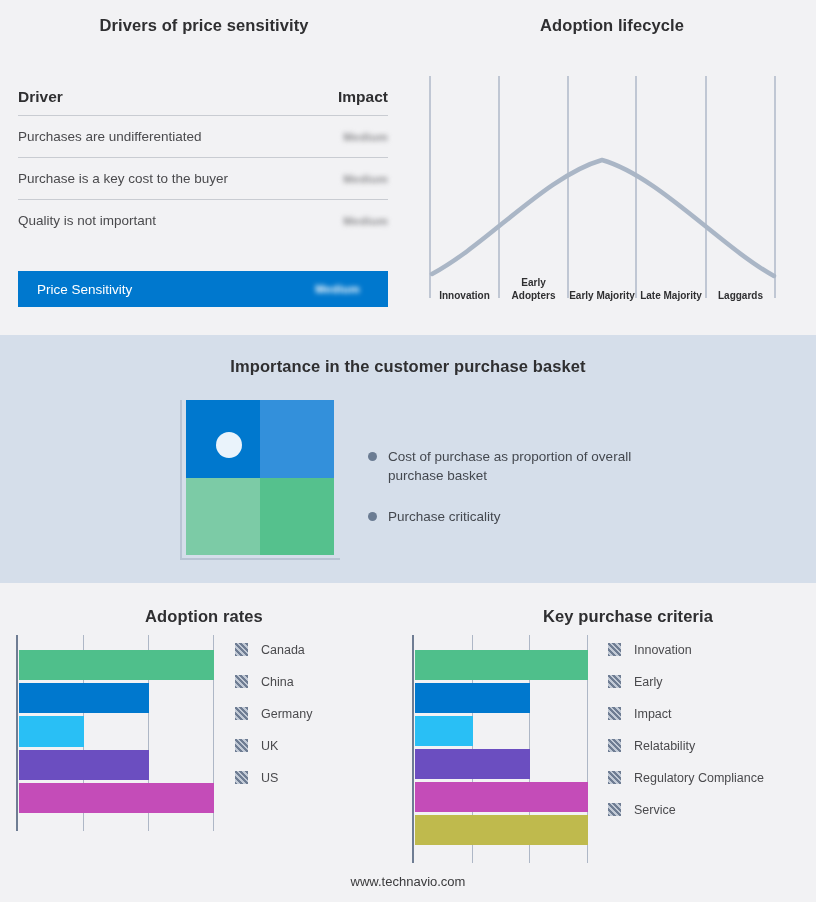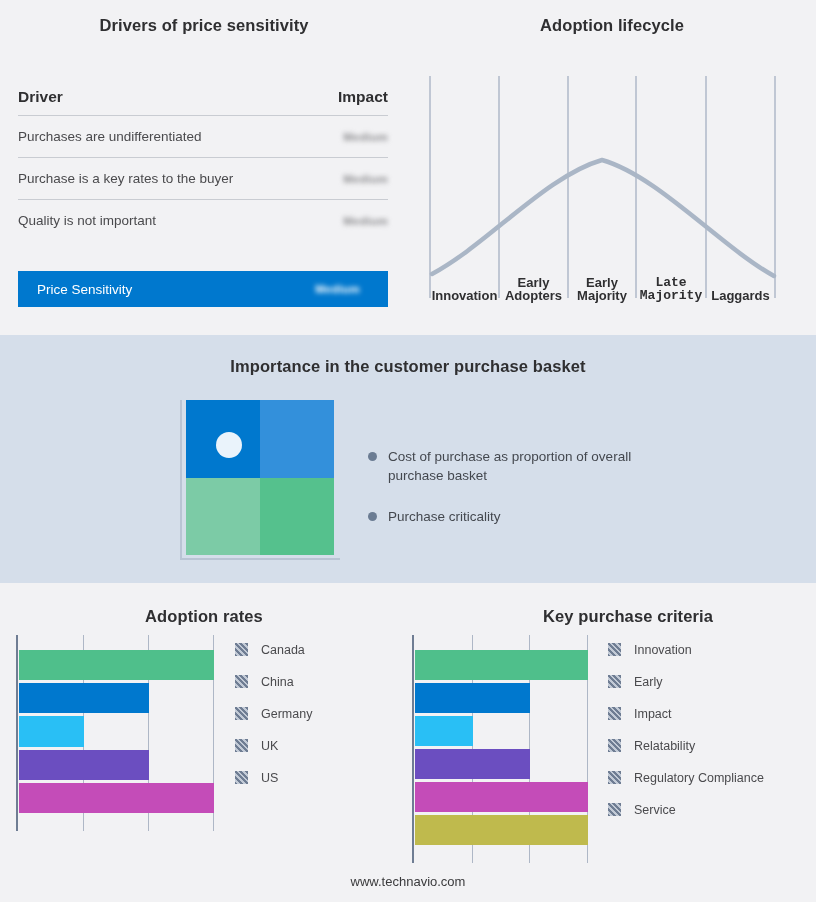--- a/index.html
+++ b/index.html
@@ -50,21 +50,21 @@
   }
   #driver-highlight .hl-label{color:#fff;font-size:13.5px;}
   #driver-highlight .blur{color:#ffffff;filter:blur(2.6px);-webkit-filter:blur(2.6px);}
 
   
   #lifecycle-panel{left:408px;top:0;width:408px;height:335px;}
   #lifecycle-title{left:0;top:16px;width:408px;}
   #lifecycle-plot{position:absolute;left:20px;top:76px;width:370px;height:230px;}
   #lifecycle-plot svg{display:block;}
   .lc-label{
-    position:absolute;font-weight:bold;font-size:13px;color:#2f2f31;
+    position:absolute;font-weight:bold;font-size:10px;color:#2f2f31;
     text-align:center;line-height:13px;bottom:4px;
   }
 
   
   #basket-panel{left:0;top:335px;width:816px;height:248px;}
   #basket-title{left:0;top:22px;width:816px;}
   #quad-wrap{position:absolute;left:180px;top:65px;width:160px;height:165px;}
   #quad{
     position:absolute;left:6px;top:0;width:148px;height:155px;
     display:grid;grid-template-columns:1fr 1fr;grid-template-rows:1fr 1fr;
@@ -121,21 +121,21 @@
   <div id="drivers-table">
     <div class="dt-head">
       <span>Driver</span>
       <span>Impact</span>
     </div>
     <div class="dt-row">
       <span>Purchases are undifferentiated</span>
       <span class="blur">Medium</span>
     </div>
     <div class="dt-row">
-      <span>Purchase is a key rates to the buyer</span>
+      <span>Purchase is a key cost to the buyer</span>
       <span class="blur">Medium</span>
     </div>
     <div class="dt-row">
       <span>Quality is not important</span>
       <span class="blur">Medium</span>
     </div>
   </div>
 
   <div id="driver-highlight">
     <span class="hl-label">Price Sensitivity</span>
@@ -154,21 +154,21 @@
         <line x1="140" y1="0" x2="140" y2="222"></line>
         <line x1="208" y1="0" x2="208" y2="222"></line>
         <line x1="278" y1="0" x2="278" y2="222"></line>
         <line x1="347" y1="0" x2="347" y2="222"></line>
       </g>
       <path d="M 4 198 C 60 168 118 100 174 84 C 230 100 292 170 346 200" fill="none" stroke="#aab6c6" stroke-width="4.5" stroke-linecap="round"></path>
     </svg>
     <div class="lc-label" style="left:2px;width:69px;">Innovation</div>
     <div class="lc-label" style="left:71px;width:69px;">Early Adopters</div>
     <div class="lc-label" style="left:140px;width:68px;">Early Majority</div>
-    <div class="lc-label" style="left:208px;width:70px;font-family:Liberation Mono, monospace;">Late Majority</div>
+    <div class="lc-label" style="left:208px;width:70px;">Late Majority</div>
     <div class="lc-label" style="left:278px;width:69px;">Laggards</div>
   </div>
 </div>
 
 <div class="panel" id="basket-panel">
   <div class="ptitle panel" id="basket-title">Importance in the customer purchase basket</div>
 
   <div id="quad-wrap">
     <div id="quad-axis-y"></div>
     <div id="quad-axis-x"></div>

